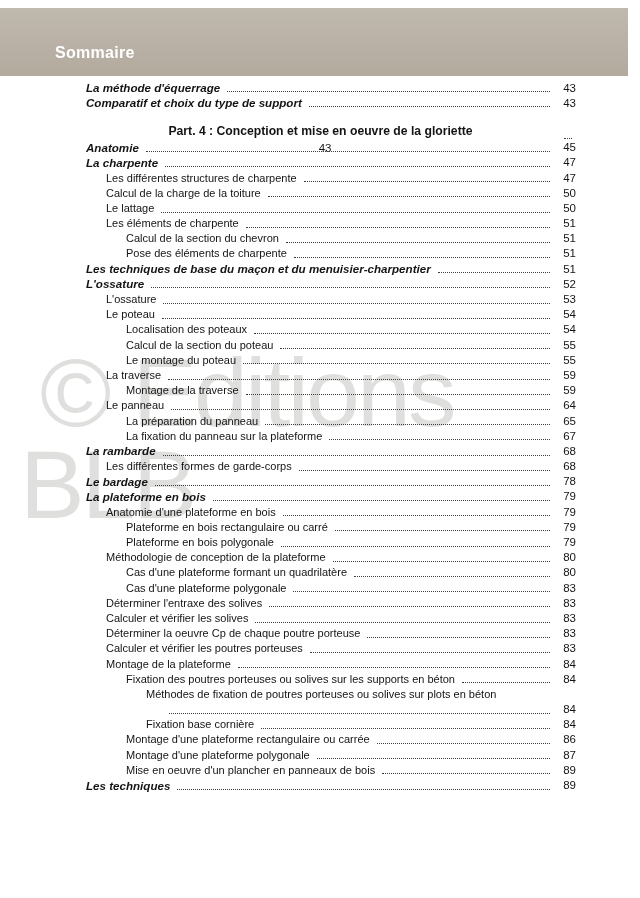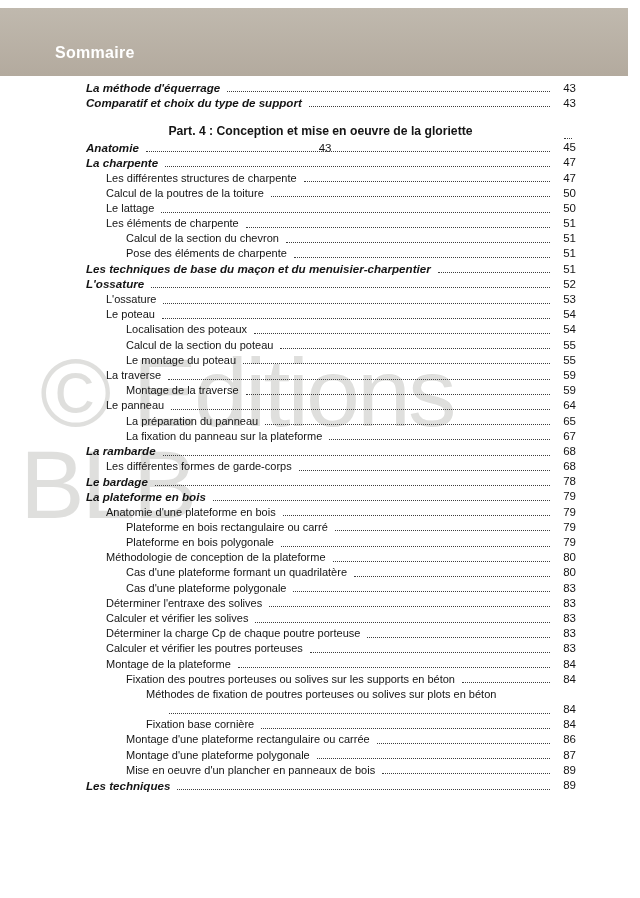--- a/index.html
+++ b/index.html
@@ -114,21 +114,21 @@
     <span class="page">47</span>
   </div>
 
   <div class="row lvl2">
     <span class="label">Les différentes structures de charpente</span>
     <span class="dots"></span>
     <span class="page">47</span>
   </div>
 
   <div class="row lvl2">
-    <span class="label">Calcul de la poutres de la toiture</span>
+    <span class="label">Calcul de la charge de la toiture</span>
     <span class="dots"></span>
     <span class="page">50</span>
   </div>
 
   <div class="row lvl2">
     <span class="label">Le lattage</span>
     <span class="dots"></span>
     <span class="page">50</span>
   </div>
 
@@ -289,21 +289,21 @@
     <span class="page">83</span>
   </div>
 
   <div class="row lvl2">
     <span class="label">Calculer et vérifier les solives</span>
     <span class="dots"></span>
     <span class="page">83</span>
   </div>
 
   <div class="row lvl2">
-    <span class="label">Déterminer la charge Cp de chaque poutre porteuse</span>
+    <span class="label">Déterminer la oeuvre Cp de chaque poutre porteuse</span>
     <span class="dots"></span>
     <span class="page">83</span>
   </div>
 
   <div class="row lvl2">
     <span class="label">Calculer et vérifier les poutres porteuses</span>
     <span class="dots"></span>
     <span class="page">83</span>
   </div>
 

